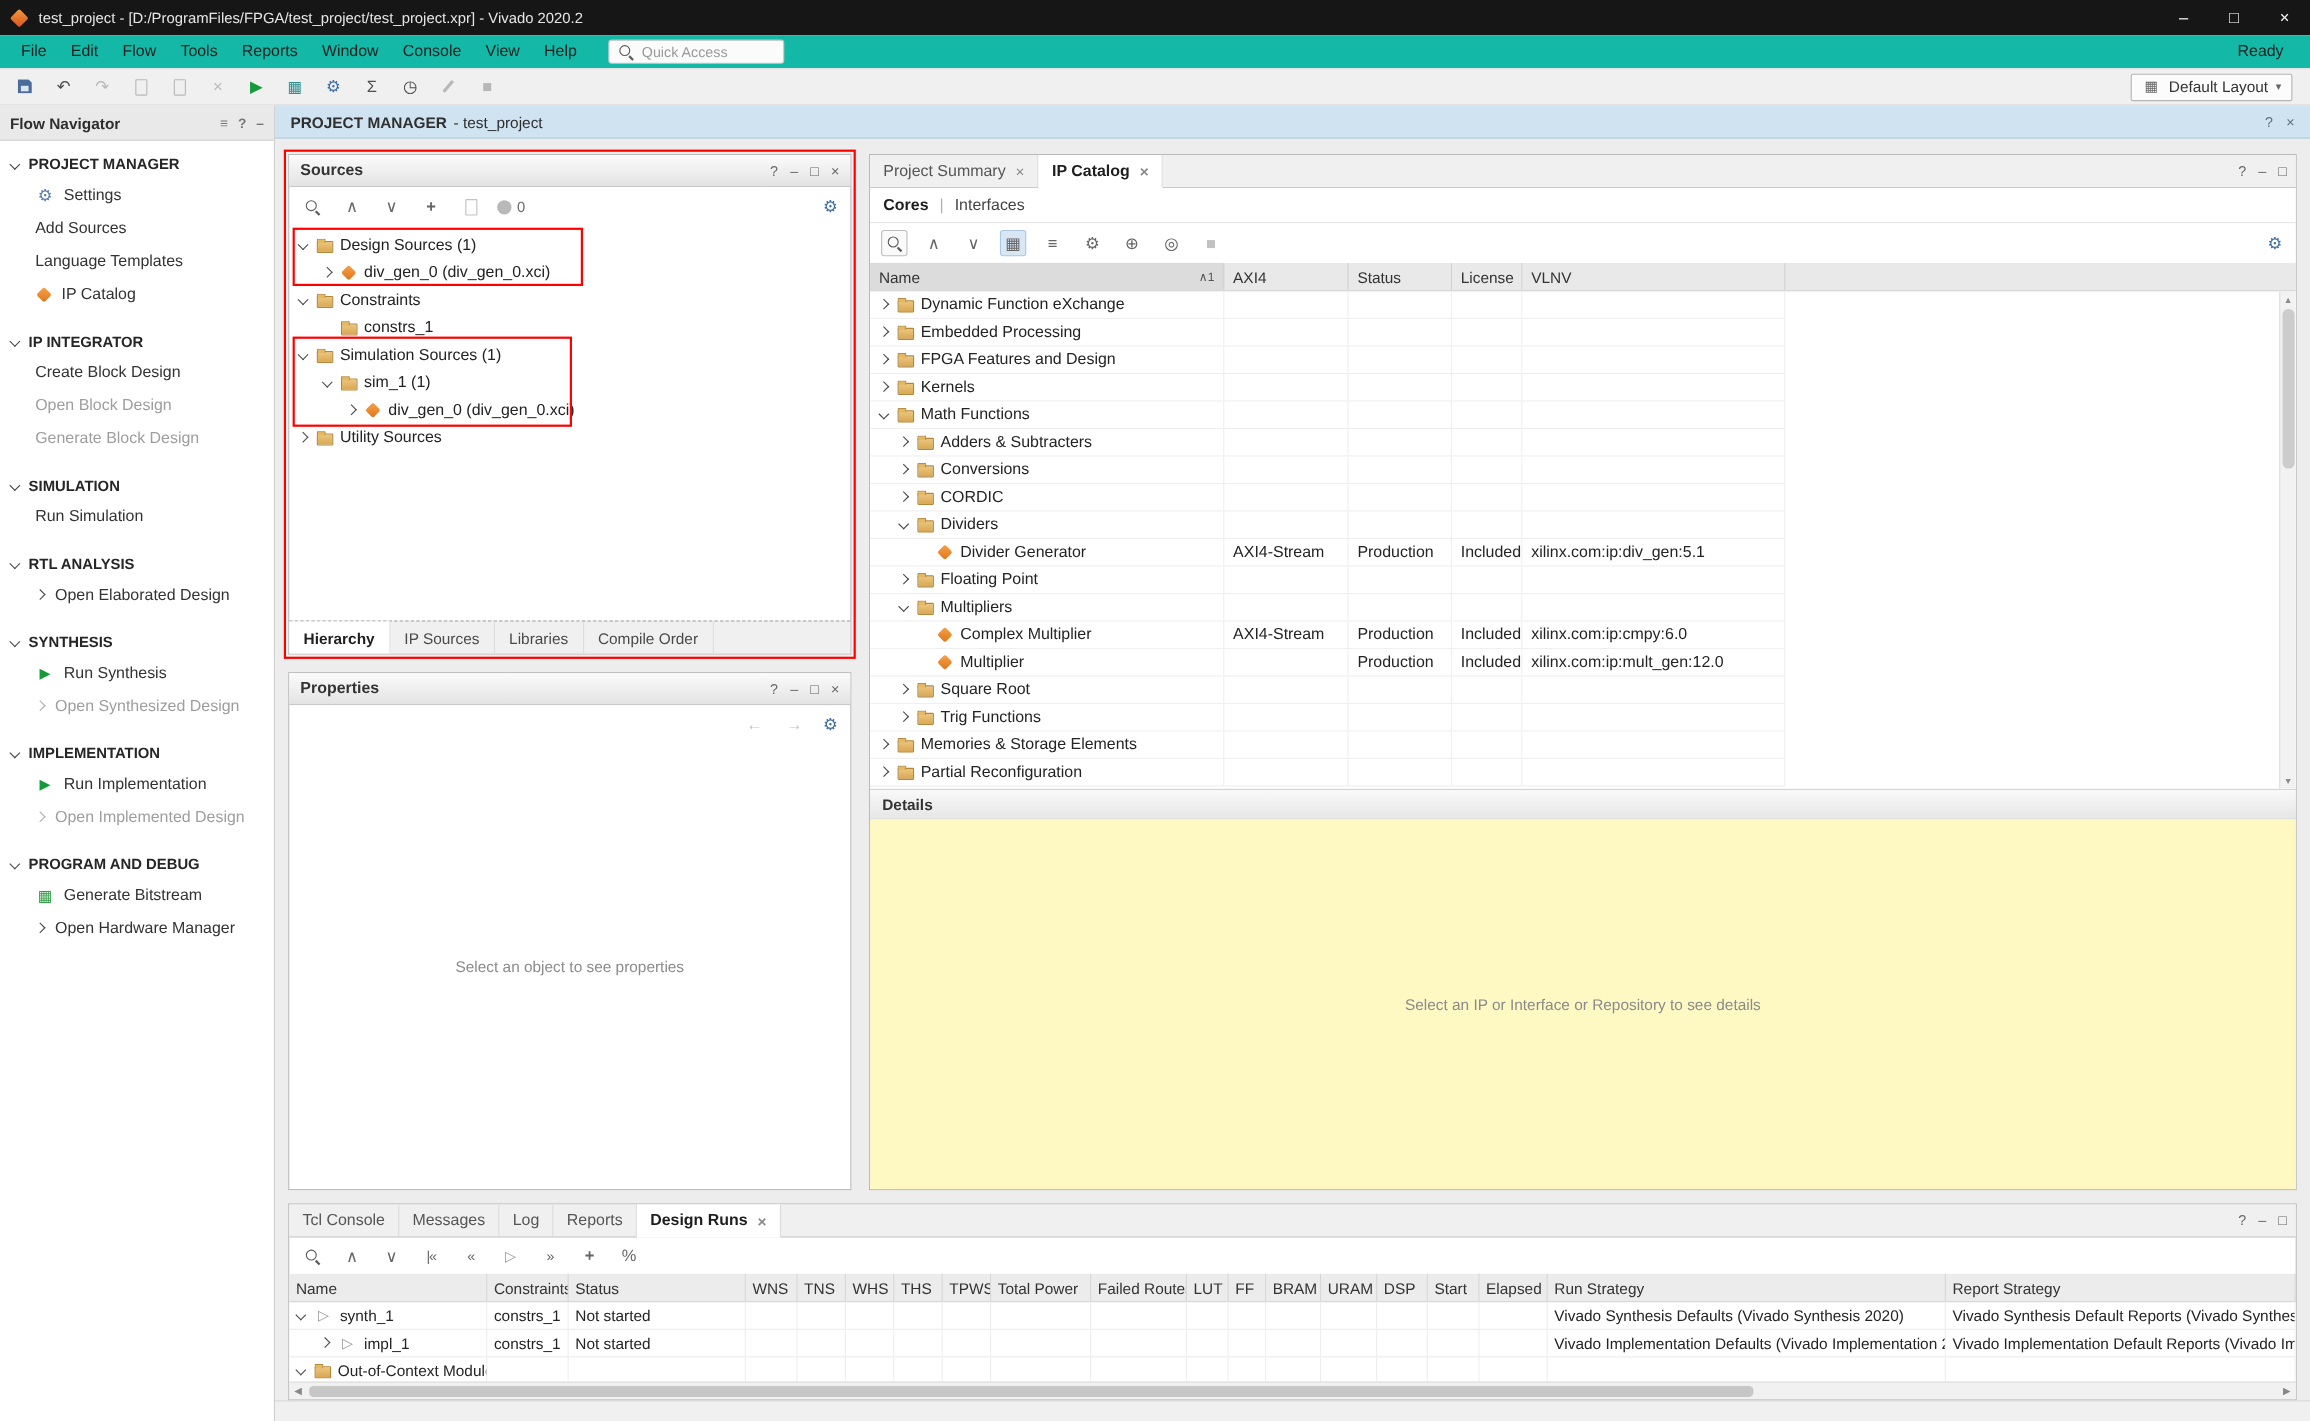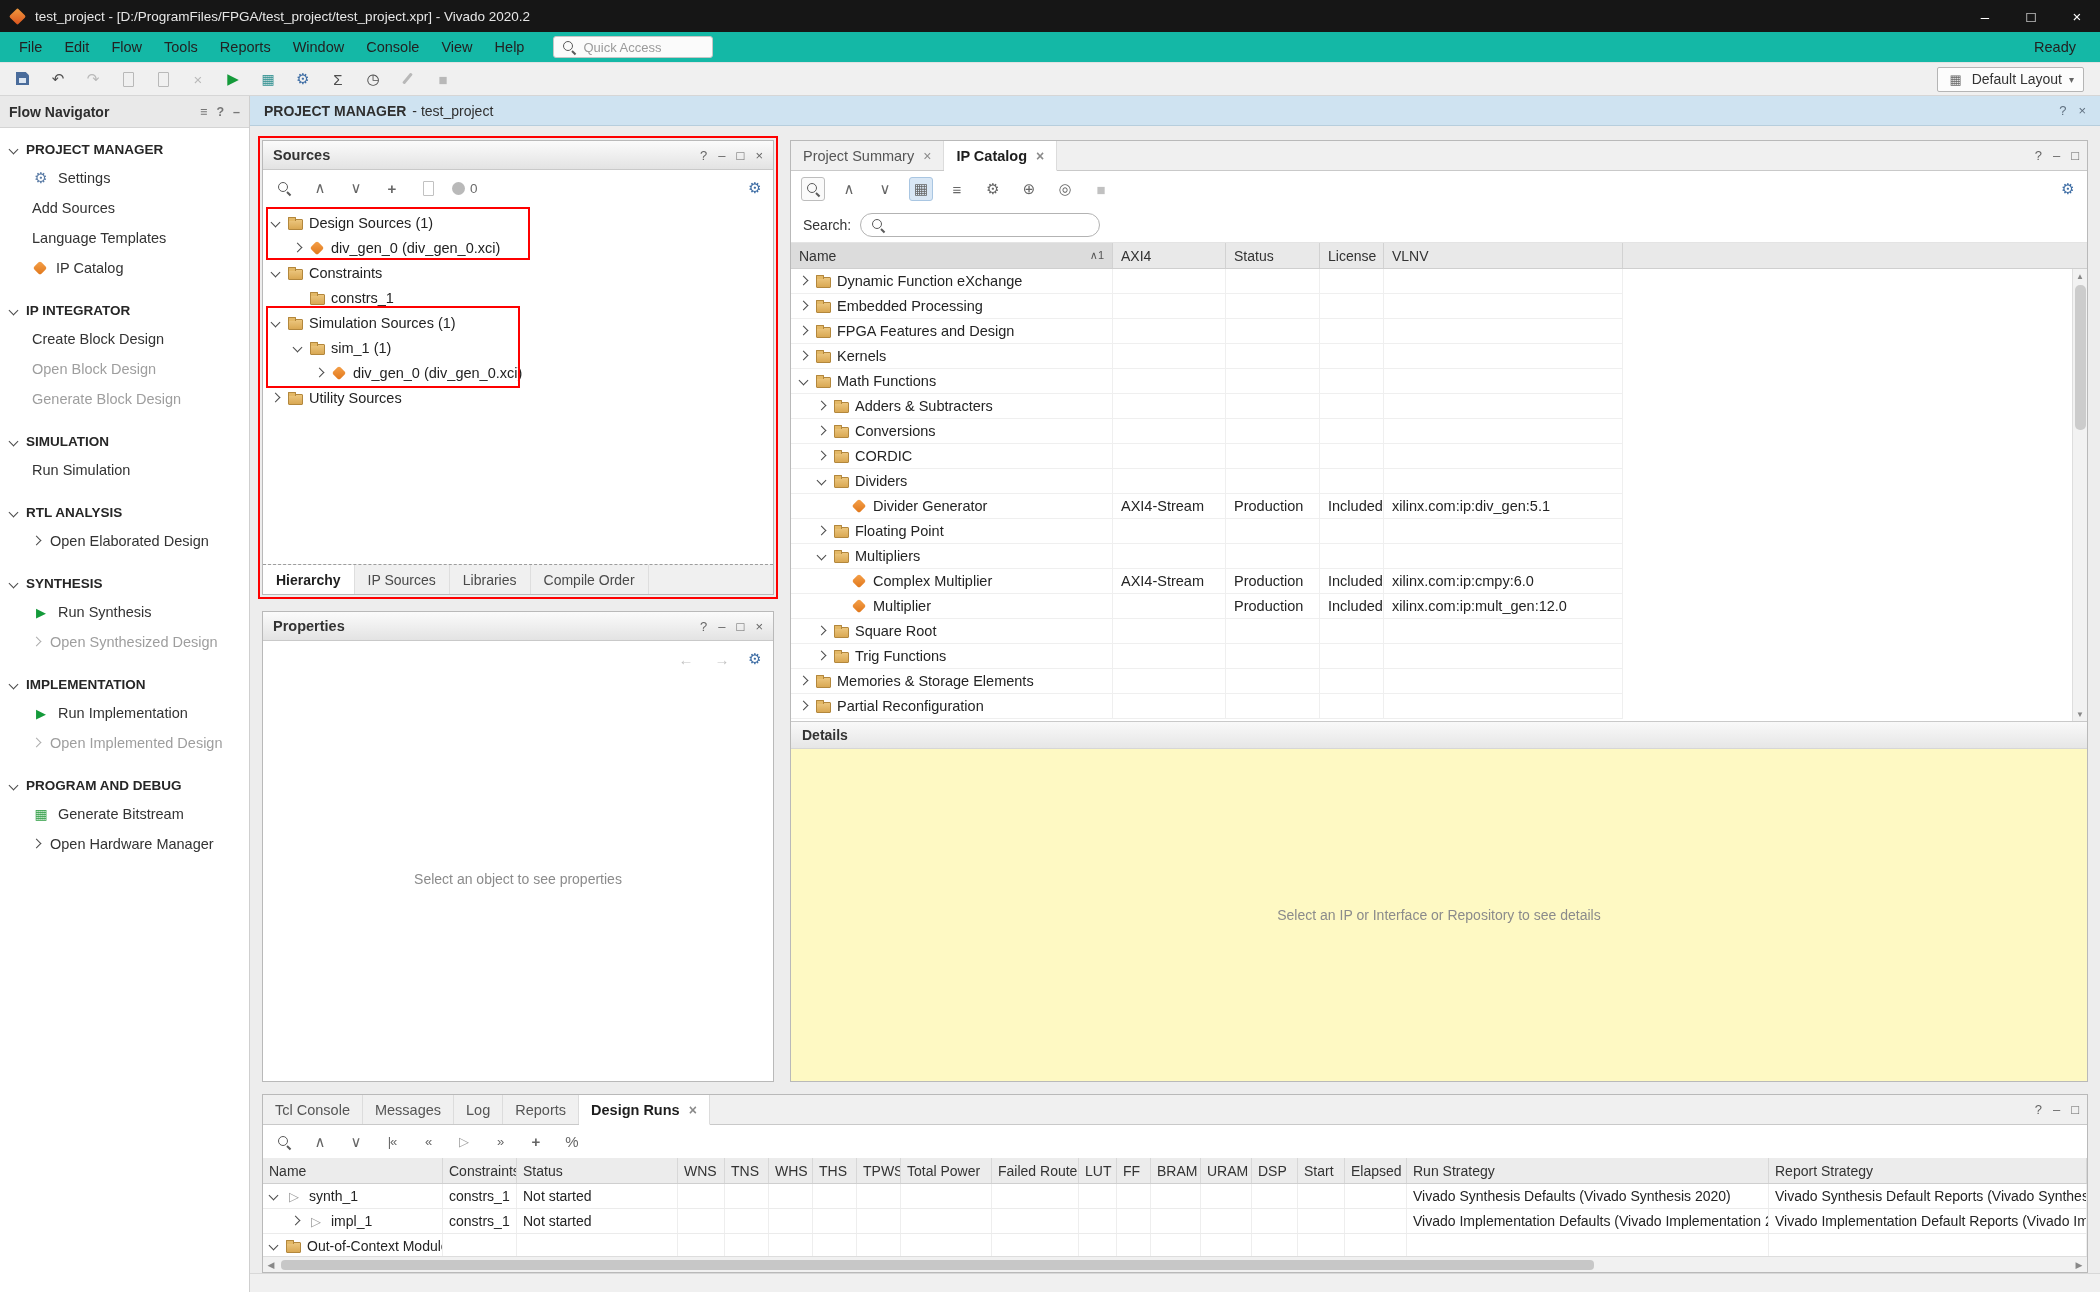--- a/index.html
+++ b/index.html
@@ -487,20 +487,25 @@
               <div class="top-tab active">
                 <span>IP Catalog</span>
                 <span class="tab-close">×</span>
               </div>
               <div class="corner-icons">
                 <span>?</span>
                 <span>–</span>
                 <span>□</span>
               </div>
             </div>
+          <div class="subtabs">
+              <span class="subtab active">Cores</span>
+              <span class="subtab-div">|</span>
+              <span class="subtab">Interfaces</span>
+            </div>
           <div class="cat-toolbar">
             <div style="display:flex;gap:12px">
                 <div class="mt-btn boxed">
                   <span class="ic ic-mag"></span>
                 </div>
                 <div class="mt-btn">
                   <span class="ic ic-collapse-all">∧</span>
                 </div>
                 <div class="mt-btn">
                   <span class="ic ic-expand-all">∨</span>
@@ -519,26 +524,20 @@
                 </div>
                 <div class="mt-btn">
                   <span class="ic ic-help-ring">◎</span>
                 </div>
                 <div class="mt-btn disabled">
                   <span class="ic ic-stop">■</span>
                 </div>
               </div>
             <div class="mt-spacer"></div>
             <span class="ic ic-gear-blue">⚙</span>
-          </div>
-          <div class="search-row">
-            <span>Search:</span>
-            <div class="search-box">
-              <span class="ic ic-mag"></span>
-            </div>
           </div>
           <div class="cat-header-wrap">
             <div class="cat-grid">
                 <div class="cell name">
                   <span>Name</span>
                   <span class="sort-ind">∧1</span>
                 </div>
                 <div class="cell">
                   <span>AXI4</span>
                 </div>

